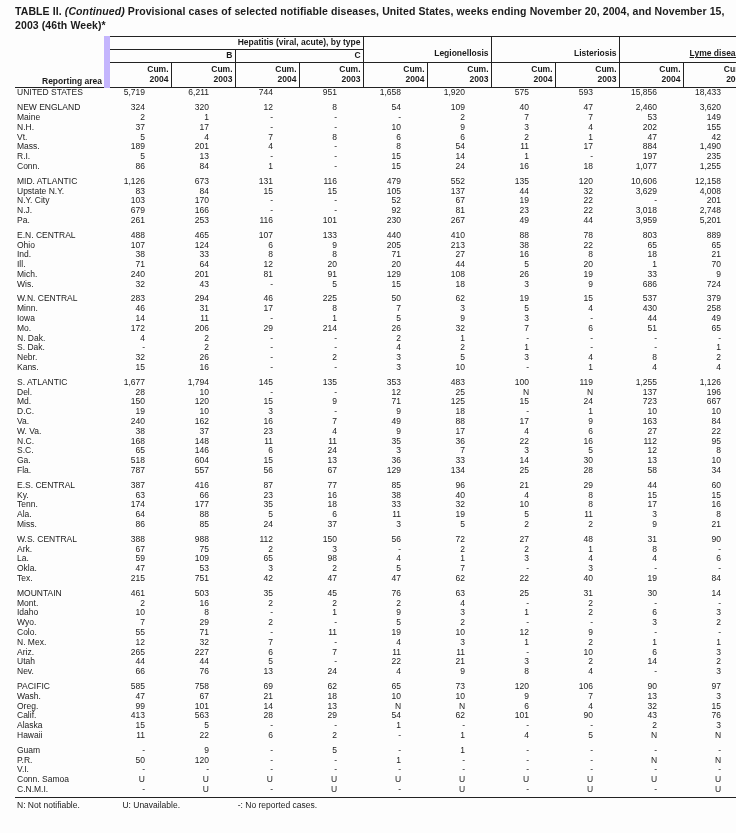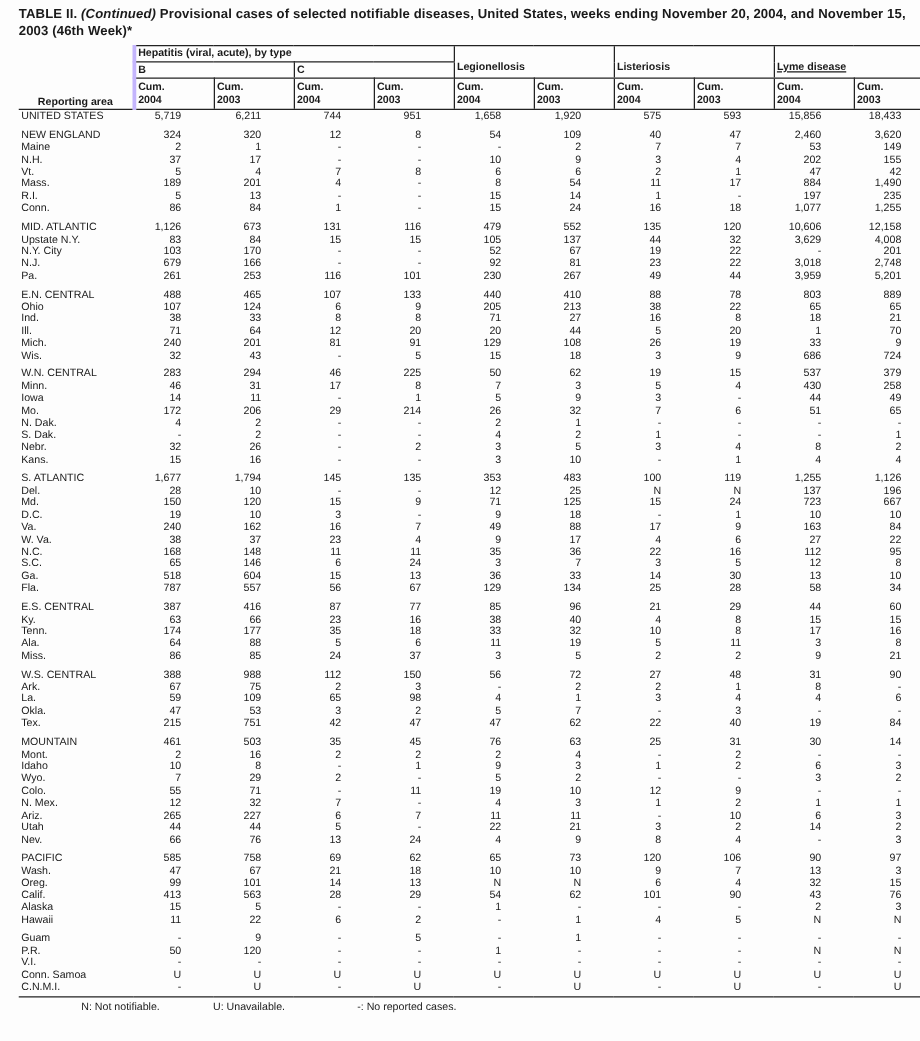--- a/index.html
+++ b/index.html
@@ -27,29 +27,29 @@
     table-layout: fixed;
     width: 732px;
   }
   col.c-area { width: 92px; }
   col.c-num  { width: 64px; }
 
   thead th {
     font-size: 8.5px;
     font-weight: bold;
     padding: 1px 2px;
-    text-align: left;
+    text-align: right;
     vertical-align: middle;
     line-height: 1.15;
   }
   th.area-hd {
-    text-align: center;
+    text-align: right;
     vertical-align: bottom;
     padding-left: 2px;
-    border-right: 3px solid #c4b5fd;
+    border-right: 6px solid #c4b5fd;
     border-bottom: 1px solid #222;
   }
   th.grp {
     border-top: 1px solid #222;
     border-left: 1px solid #222;
     border-bottom: 1px solid #222;
   }
   th.grp-tall {
     border-top: 1px solid #222;
     border-left: 1px solid #222;
@@ -79,21 +79,20 @@
   }
   tbody td.area { text-align: left; padding-left: 2px; }
   tbody td.num  { text-align: right; padding-right: 26px; }
   tbody tr.sec-first td { padding-top: 5px; }
   tbody tr:last-child td { border-bottom: 1px solid #222; padding-bottom: 2px; }
 
   .footnotes {
     font-size: 8.5px;
     line-height: 11.5px;
     padding: 2px 0 0 2px;
-    margin-left: 48px;
   }
   .fn-line1 span { display: inline-block; }
   .fn-n { width: 103px; }
   .fn-u { width: 113px; }
 </style>
 </head>
 <body>
 
 <div class="page">
 

